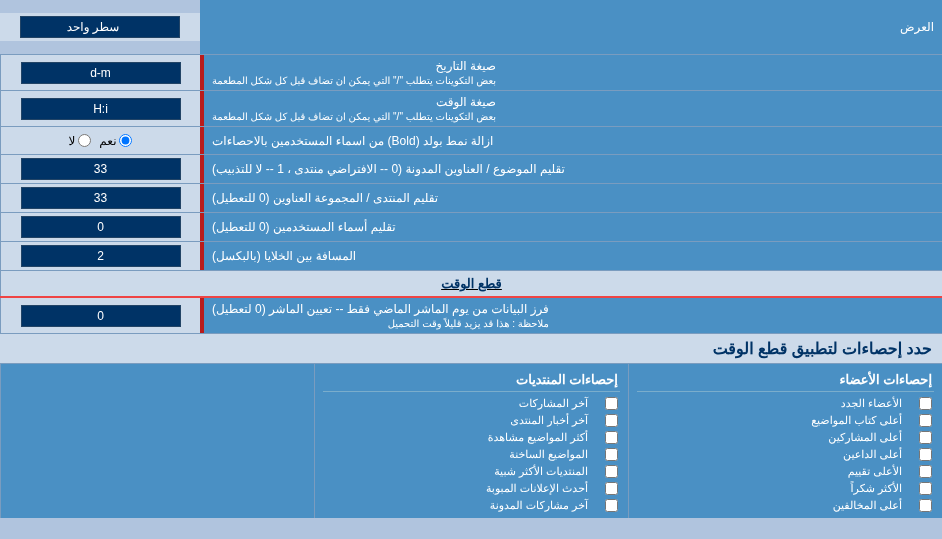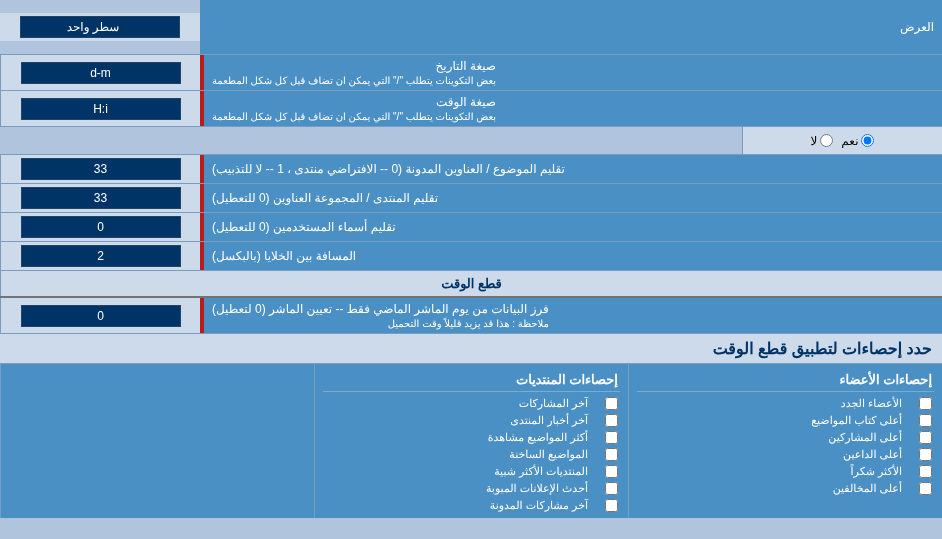--- a/index.html
+++ b/index.html
@@ -79,22 +79,23 @@
     .radio-group label {
       color: #000;
       font-size: 12px;
       display: flex;
       align-items: center;
       gap: 3px;
     }
     
     .section-header-row {
       background: #fca5a5;
-      border-bottom: 2px solid #737373;
-      display: flex;
+      border-bottom: 2px solid #ef4444;
+      display: flex;
+      text-decoration: underline;
     }
     .section-title {
       background: #ccdaea;
       color: #003366;
       font-weight: bold;
       font-size: 13px;
       padding: 5px 10px;
       border-left: 1px solid #7a9cbf;
       flex: 1;
       text-align: center;
@@ -204,20 +205,21 @@
         <div>صيغة الوقت</div>
         <small>بعض التكوينات يتطلب "/" التي يمكن ان تضاف قبل كل شكل المطعمة</small>
       </div>
     </div>
     <div class="row-input">
       <input type="text" value="H:i" style="">
     </div>
   </div>
 
   <div class="row">
+    <div class="row-label">ازالة نمط بولد (Bold) من اسماء المستخدمين بالاحصاءات</div>
     <div class="row-input">
       <div class="radio-group">
         <label>
           <input type="radio" name="remove_bold" value="yes" checked="" style="">
           نعم
         </label>
         <label>
           <input type="radio" name="remove_bold" value="no" style="">
           لا
         </label>
@@ -290,20 +292,24 @@
         <div class="checkbox-item">
           <input type="checkbox" style="">
           <span>أعلى المشاركين</span>
         </div>
         <div class="checkbox-item">
           <input type="checkbox" style="">
           <span>أعلى الداعين</span>
         </div>
         <div class="checkbox-item">
           <input type="checkbox" style="">
+          <span>الأعلى تقييم</span>
+        </div>
+        <div class="checkbox-item">
+          <input type="checkbox" style="">
           <span>الأكثر شكراً</span>
         </div>
         <div class="checkbox-item">
           <input type="checkbox" style="">
           <span>أعلى المخالفين</span>
         </div>
       </div>
 
       <div class="checkbox-col">
         <div class="checkbox-col-header">إحصاءات المنتديات</div>

